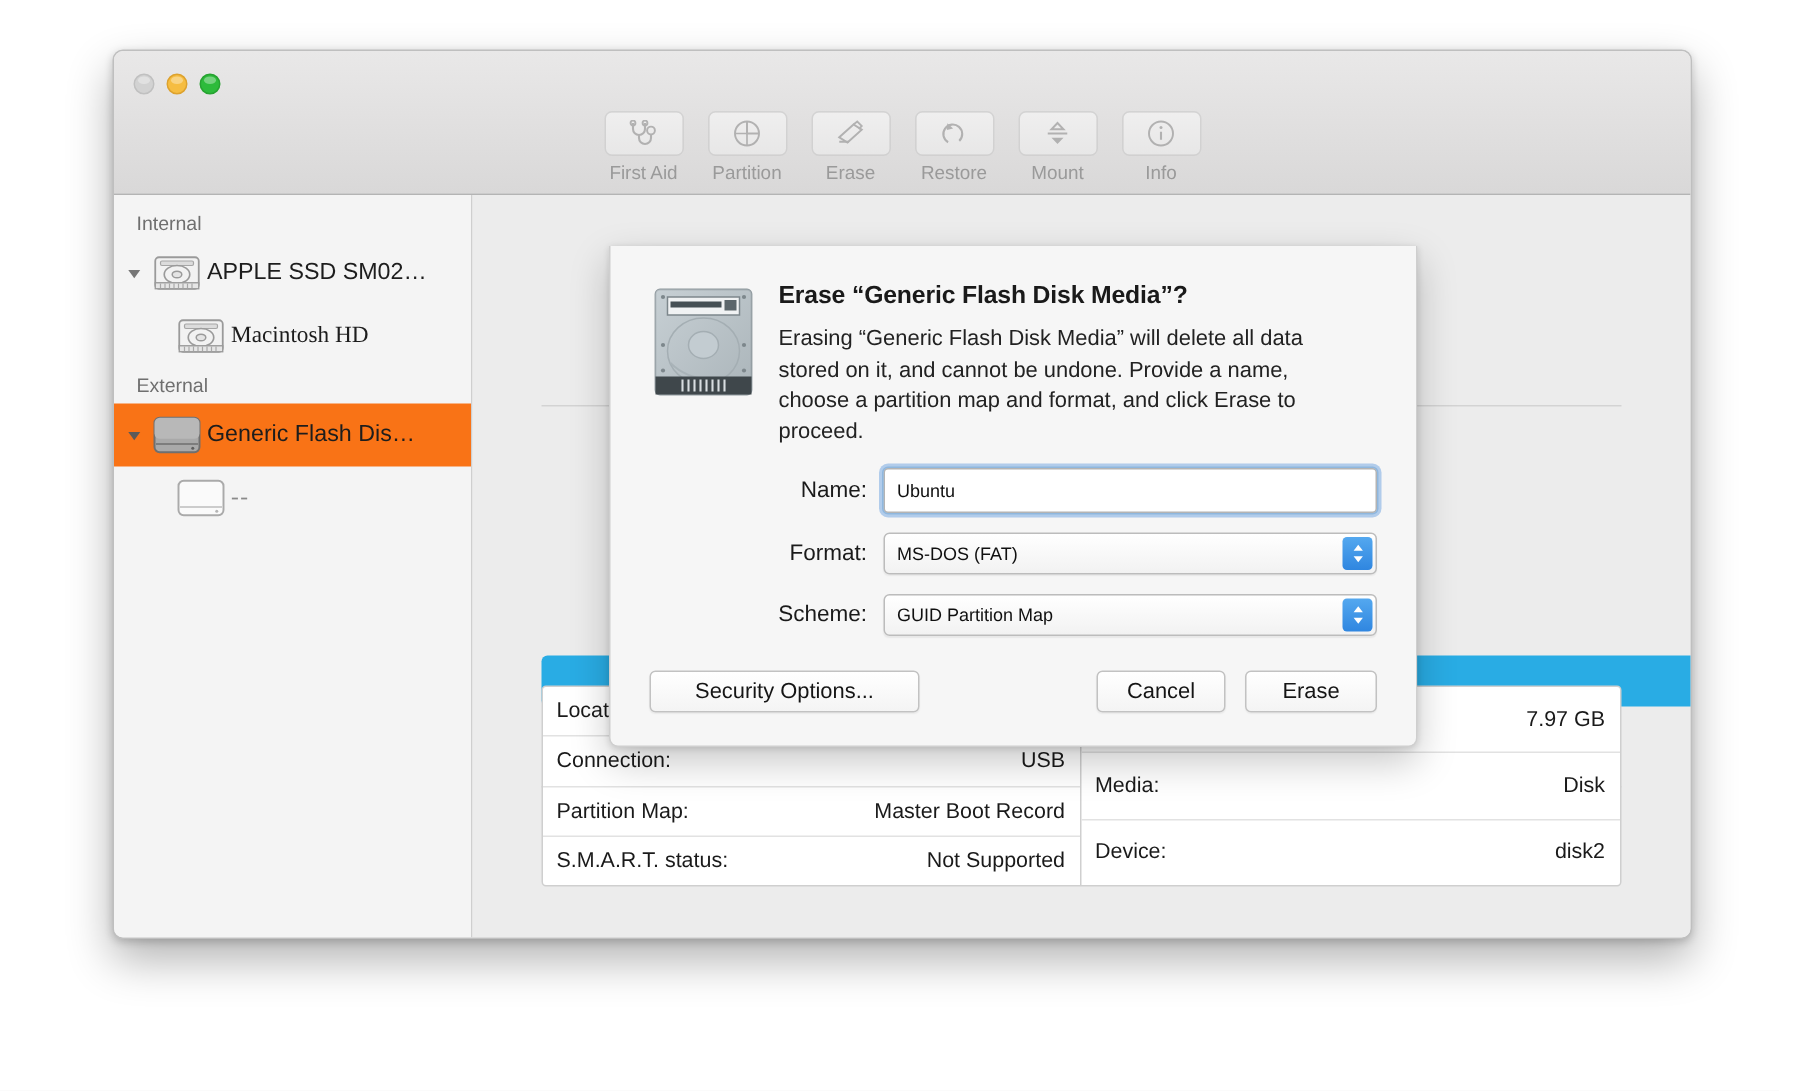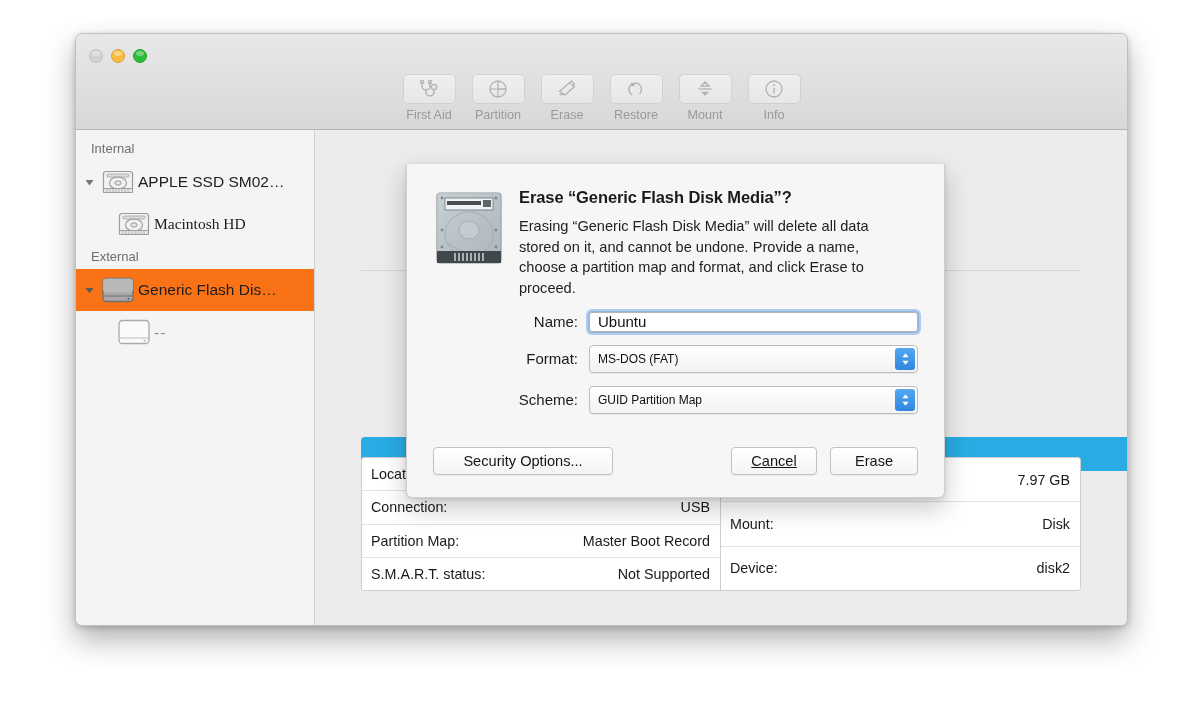--- a/index.html
+++ b/index.html
@@ -177,27 +177,27 @@
     margin-top: 13px;
     padding: 0 26px 0 0;
   }
   .form-label {
     width: 182px; flex: 0 0 182px;
     text-align: right; padding-right: 11px;
     font-size: 15px; color: #1a1a1a;
   }
   .text-field {
     flex: 1 1 auto;
-    height: 20px;
+    height: 30px;
     background: #ffffff;
     border: 1px solid #b4b4b4;
     border-radius: 3px;
     display: flex; align-items: center;
     padding: 0 8px;
-    font-size: 15px; color: #101010;
+    font-size: 12px; color: #101010;
     box-shadow: 0 0 0 3px rgba(120,170,225,0.55);
     outline: 1px solid #8fb7de;
   }
   .select-field {
     flex: 1 1 auto;
     height: 28px;
     background: linear-gradient(to bottom, #ffffff, #f2f2f2);
     border: 1px solid #bcbcbc;
     border-radius: 4px;
     display: flex; align-items: center;
@@ -228,21 +228,21 @@
     background: linear-gradient(to bottom, #ffffff, #f4f4f4);
     border: 1px solid #c2c2c2;
     display: flex; align-items: center; justify-content: center;
     padding: 0 15px;
     font-size: 14.6px; color: #151515;
     box-shadow: 0 1px 1px rgba(0,0,0,0.05);
     white-space: nowrap;
   }
   #btn-security { min-width: 180px; }
   #right-buttons { margin-left: auto; display: flex; gap: 13px; }
-  #btn-cancel { min-width: 86px; text-decoration: underline; }
+  #btn-cancel { min-width: 86px; }
   #btn-erase  { min-width: 88px; }
 </style>
 </head>
 <body>
 
 <div id="window">
 
   <div id="titlebar">
     <div id="traffic">
       <div class="light close"></div>
@@ -446,21 +446,21 @@
             <span class="info-key">S.M.A.R.T. status:</span>
             <span class="info-val">Not Supported</span>
           </div>
         </div>
         <div class="info-col">
           <div class="info-row">
             <span class="info-key">Capacity:</span>
             <span class="info-val">7.97 GB</span>
           </div>
           <div class="info-row">
-            <span class="info-key">Mount:</span>
+            <span class="info-key">Media:</span>
             <span class="info-val">Disk</span>
           </div>
           <div class="info-row">
             <span class="info-key">Device:</span>
             <span class="info-val">disk2</span>
           </div>
         </div>
       </div>
     </div>
 

